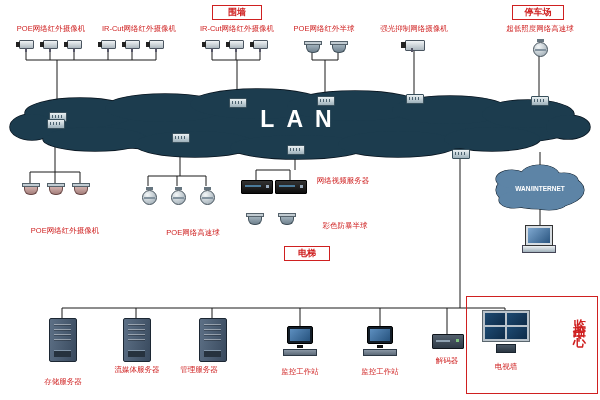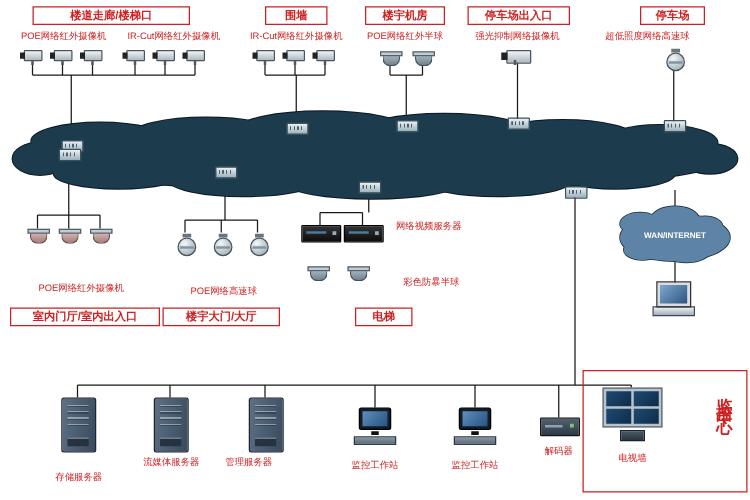--- a/index.html
+++ b/index.html
@@ -124,59 +124,55 @@
     <g fill="#5d84a6">
       <ellipse cx="540" cy="190" rx="44" ry="19"></ellipse>
         <ellipse cx="512" cy="179" rx="16" ry="9"></ellipse>
       <ellipse cx="540" cy="175" rx="19" ry="10"></ellipse>
         <ellipse cx="564" cy="181" rx="14" ry="8"></ellipse>
       <ellipse cx="514" cy="200" rx="15" ry="8"></ellipse>
         <ellipse cx="549" cy="202" rx="18" ry="8"></ellipse>
     </g>
   </svg>
 
-  <div class="redbox" style="left:26px;top:5px;width:124px">楼道走廊/楼梯口</div>
   <div class="rtext" style="left:6px;top:24px;width:90px">POE网络红外摄像机</div>
   <div class="rtext" style="left:94px;top:24px;width:90px">IR-Cut网络红外摄像机</div>
   <div class="redbox" style="left:212px;top:5px;width:48px">围墙</div>
   <div class="rtext" style="left:190px;top:24px;width:94px">IR-Cut网络红外摄像机</div>
-  <div class="redbox" style="left:292px;top:5px;width:62px">楼宇机房</div>
   <div class="rtext" style="left:288px;top:24px;width:72px">POE网络红外半球</div>
-  <div class="redbox" style="left:374px;top:5px;width:80px">停车场出入口</div>
   <div class="rtext" style="left:368px;top:24px;width:92px">强光抑制网络摄像机</div>
   <div class="redbox" style="left:512px;top:5px;width:50px">停车场</div>
-  <div class="rtext" style="left:472px;top:24px;width:92px">超低照度网络高速球</div>
+  <div class="rtext" style="left:494px;top:24px;width:92px">超低照度网络高速球</div>
 
   <div class="cam" style="left:19px;top:40px"></div>
   <div class="cam" style="left:43px;top:40px"></div>
   <div class="cam" style="left:67px;top:40px"></div>
   <div class="cam" style="left:101px;top:40px"></div>
   <div class="cam" style="left:125px;top:40px"></div>
   <div class="cam" style="left:149px;top:40px"></div>
   <div class="cam" style="left:205px;top:40px"></div>
   <div class="cam" style="left:229px;top:40px"></div>
   <div class="cam" style="left:253px;top:40px"></div>
   <div class="dome" style="left:306px;top:44px"></div>
   <div class="dome" style="left:332px;top:44px"></div>
   <div class="cam lg" style="left:405px;top:40px"></div>
   <div class="ballcam" style="left:533px;top:42px"></div>
 
+  <div id="lan-label">LAN</div>
   <div id="wan-label">WAN/INTERNET</div>
 
   <div class="dome pink" style="left:24px;top:186px"></div>
   <div class="dome pink" style="left:49px;top:186px"></div>
   <div class="dome pink" style="left:74px;top:186px"></div>
   <div class="rtext" style="left:18px;top:226px;width:94px">POE网络红外摄像机</div>
-  <div class="redbox" style="left:8px;top:246px;width:118px">室内门厅/室内出入口</div>
 
   <div class="ballcam" style="left:142px;top:190px"></div>
   <div class="ballcam" style="left:171px;top:190px"></div>
   <div class="ballcam" style="left:200px;top:190px"></div>
-  <div class="rtext" style="left:138px;top:228px;width:82px">POE网络高速球</div>
-  <div class="redbox" style="left:130px;top:246px;width:92px">楼宇大门/大厅</div>
+  <div class="rtext" style="left:152px;top:228px;width:82px">POE网络高速球</div>
 
   <div class="vserver" style="left:241px;top:180px"></div>
   <div class="vserver" style="left:275px;top:180px"></div>
   <div class="rtext" style="left:308px;top:176px;width:70px">网络视频服务器</div>
   <div class="dome" style="left:248px;top:216px"></div>
   <div class="dome" style="left:280px;top:216px"></div>
   <div class="rtext" style="left:312px;top:221px;width:66px">彩色防暴半球</div>
   <div class="redbox" style="left:284px;top:246px;width:44px">电梯</div>
 
   <div class="laptop" style="left:522px;top:226px">

